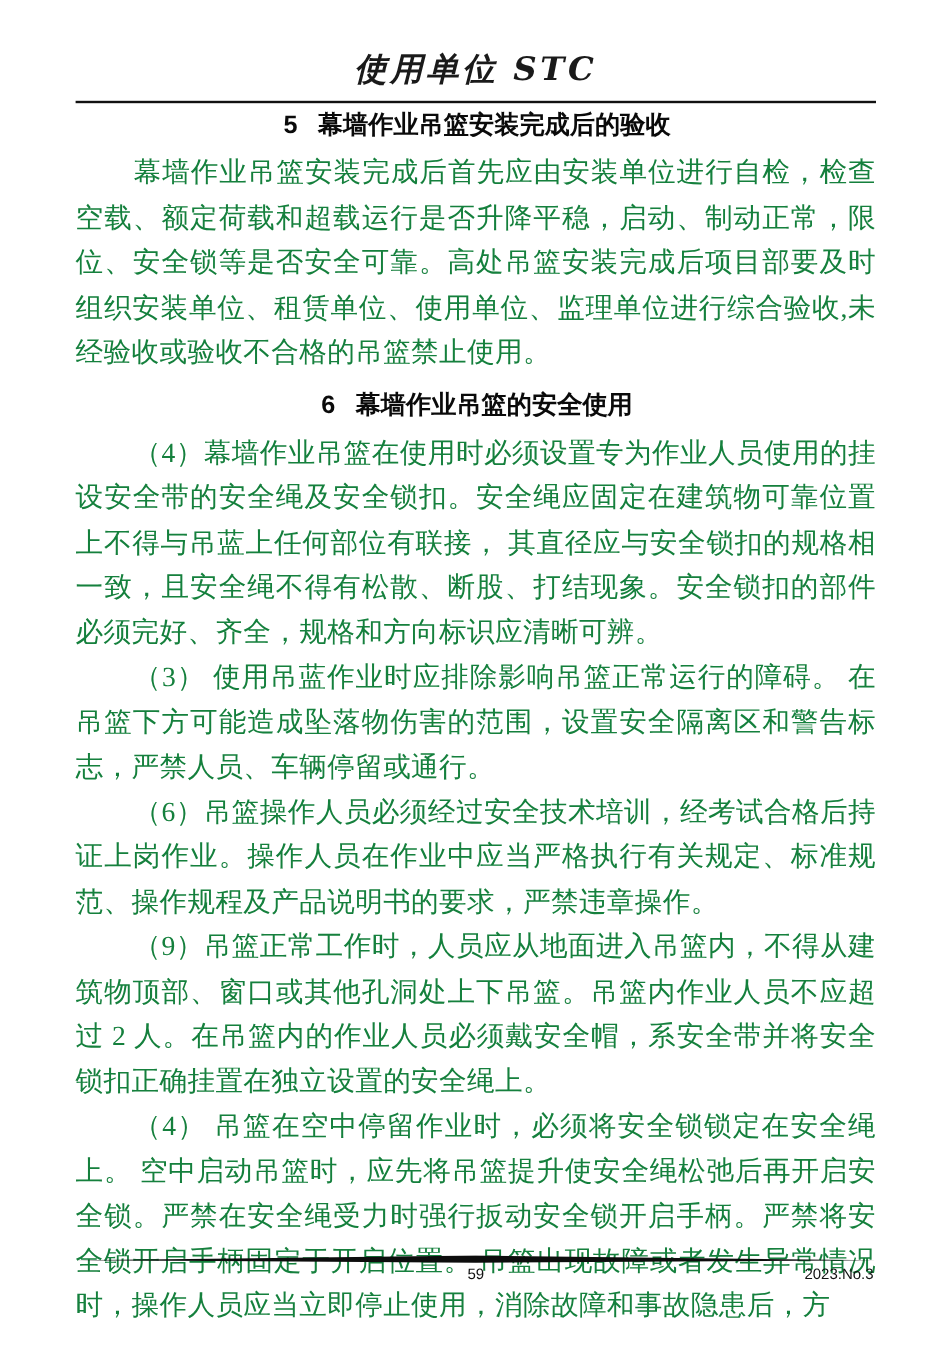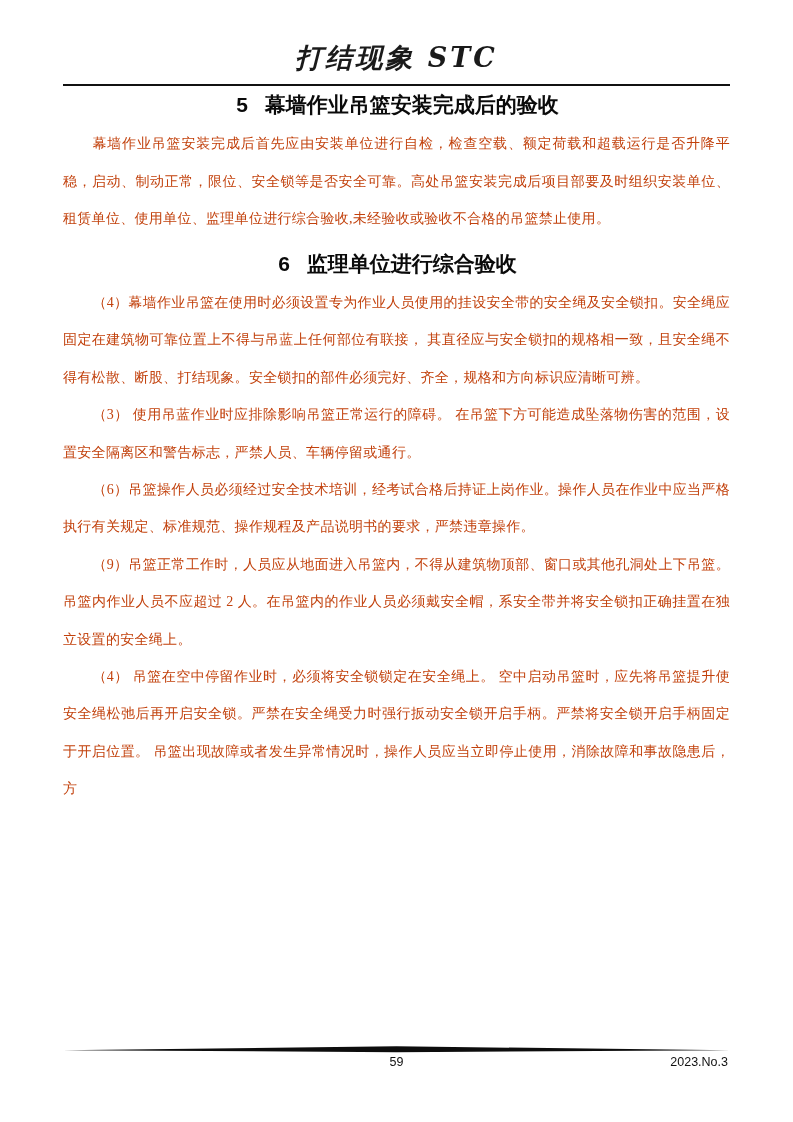--- a/index.html
+++ b/index.html
@@ -47,26 +47,26 @@
   }
   .section-heading .sec-num {
     display: inline-block;
     margin-right: 17px;
   }
   .section-heading.second {
     margin-top: 12px;
   }
   p.body-para {
     margin: 0;
-    font-size: 14px;
+    font-size: 23px;
     line-height: 37.4px;
     text-align: justify;
     text-indent: 2.1em;
     letter-spacing: 0.3px;
-    color: #c2410c;
+    color: #15803d;
   }
   .footer {
     position: absolute;
     left: 63px;
     right: 63px;
     top: 1046px;
   }
   .footer-rule-svg {
     display: block;
     width: 100%;
@@ -90,32 +90,32 @@
     position: absolute;
     right: 2px;
     top: 0;
   }
 </style>
 </head>
 <body>
 
 <div class="content">
 
-  <div class="journal-title">打结现象 STC</div>
+  <div class="journal-title">使用单位 STC</div>
 
   <div class="header-rule"></div>
 
   <div class="section-heading">
     <span class="sec-num">5</span><span>幕墙作业吊篮安装完成后的验收</span>
   </div>
 
   <p class="body-para">幕墙作业吊篮安装完成后首先应由安装单位进行自检，检查空载、额定荷载和超载运行是否升降平稳，启动、制动正常，限位、安全锁等是否安全可靠。高处吊篮安装完成后项目部要及时组织安装单位、租赁单位、使用单位、监理单位进行综合验收,未经验收或验收不合格的吊篮禁止使用。</p>
 
   <div class="section-heading second">
-    <span class="sec-num">6</span><span>监理单位进行综合验收</span>
+    <span class="sec-num">6</span><span>幕墙作业吊篮的安全使用</span>
   </div>
 
 
   <p class="body-para">（4）幕墙作业吊篮在使用时必须设置专为作业人员使用的挂设安全带的安全绳及安全锁扣。安全绳应固定在建筑物可靠位置上不得与吊蓝上任何部位有联接， 其直径应与安全锁扣的规格相一致，且安全绳不得有松散、断股、打结现象。安全锁扣的部件必须完好、齐全，规格和方向标识应清晰可辨。</p>
 
   <p class="body-para">（3） 使用吊蓝作业时应排除影响吊篮正常运行的障碍。 在吊篮下方可能造成坠落物伤害的范围，设置安全隔离区和警告标志，严禁人员、车辆停留或通行。</p>
 
   <p class="body-para">（6）吊篮操作人员必须经过安全技术培训，经考试合格后持证上岗作业。操作人员在作业中应当严格执行有关规定、标准规范、操作规程及产品说明书的要求，严禁违章操作。</p>
 
   <p class="body-para">（9）吊篮正常工作时，人员应从地面进入吊篮内，不得从建筑物顶部、窗口或其他孔洞处上下吊篮。吊篮内作业人员不应超过 2 人。在吊篮内的作业人员必须戴安全帽，系安全带并将安全锁扣正确挂置在独立设置的安全绳上。</p>

